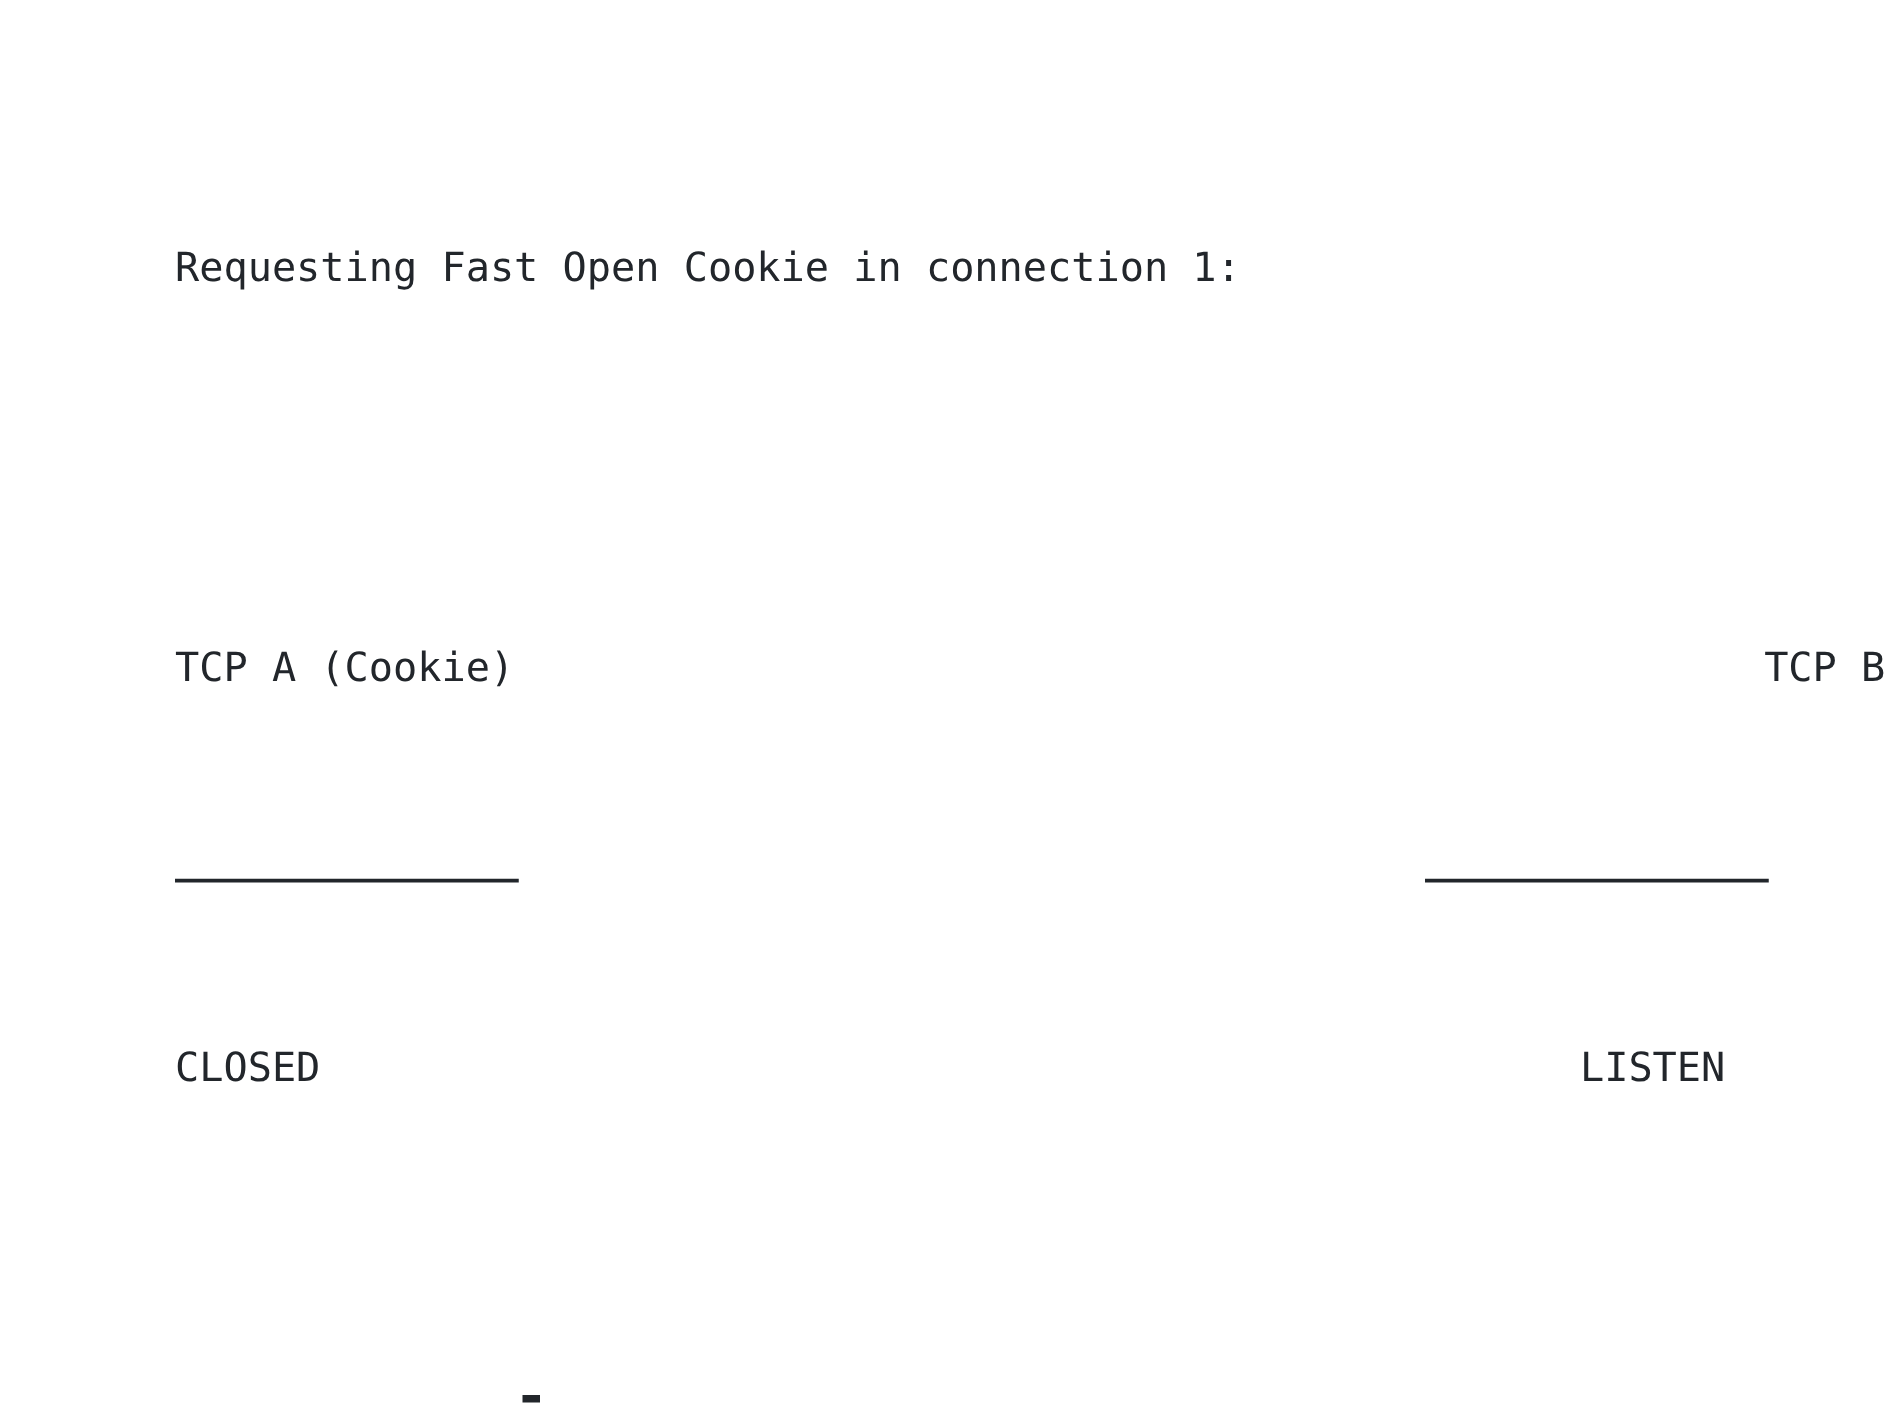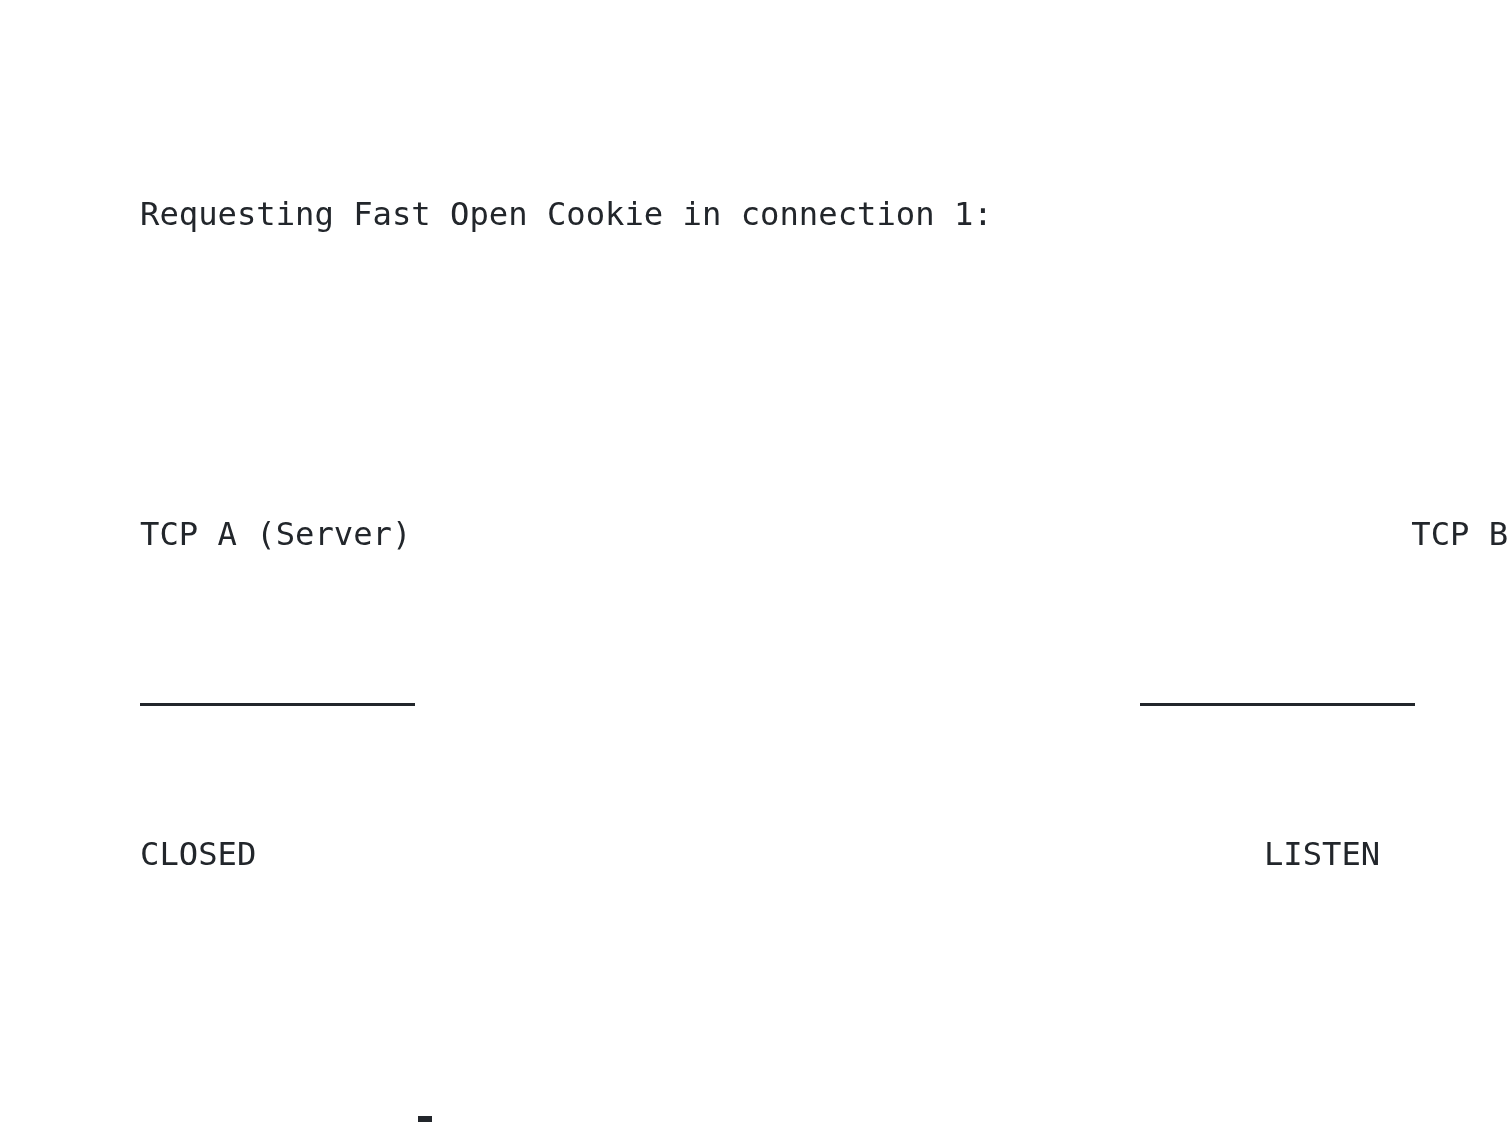--- a/index.html
+++ b/index.html
@@ -73,21 +73,21 @@
 
 <div id="sheet">
 
   <div class="diagram">
 
     
     <div class="line">Requesting Fast Open Cookie in connection 1:</div>
 
     <div class="blank"></div>
 
-    <div class="line"><span>TCP A (Server)</span><span style="display:inline-block;width:1000px"></span><span>TCP B (Server)</span></div>
+    <div class="line"><span>TCP A (Cookie)</span><span style="display:inline-block;width:1000px"></span><span>TCP B (Server)</span></div>
 
     <div class="rule-line">
       <span class="rule rule-left"></span>
       <span class="rule rule-right"></span>
     </div>
 
     <div class="line">CLOSED                                                    LISTEN</div>
 
     <div class="blank"></div>
 

